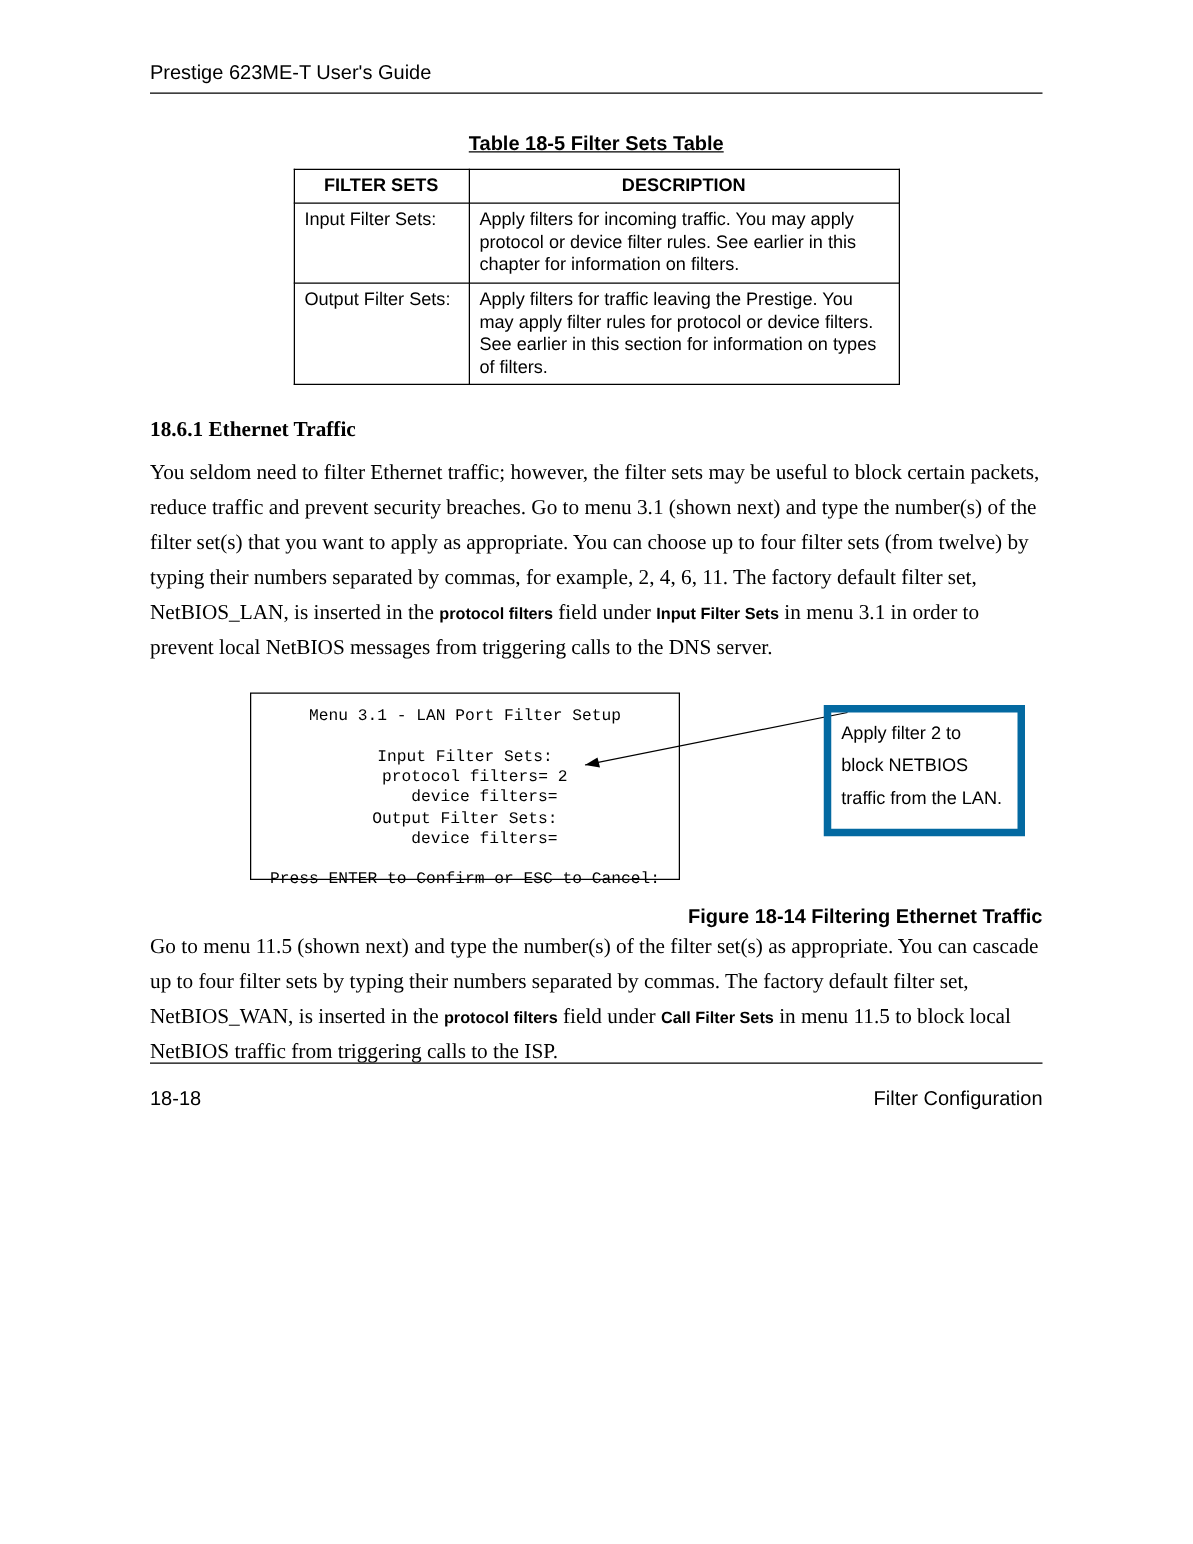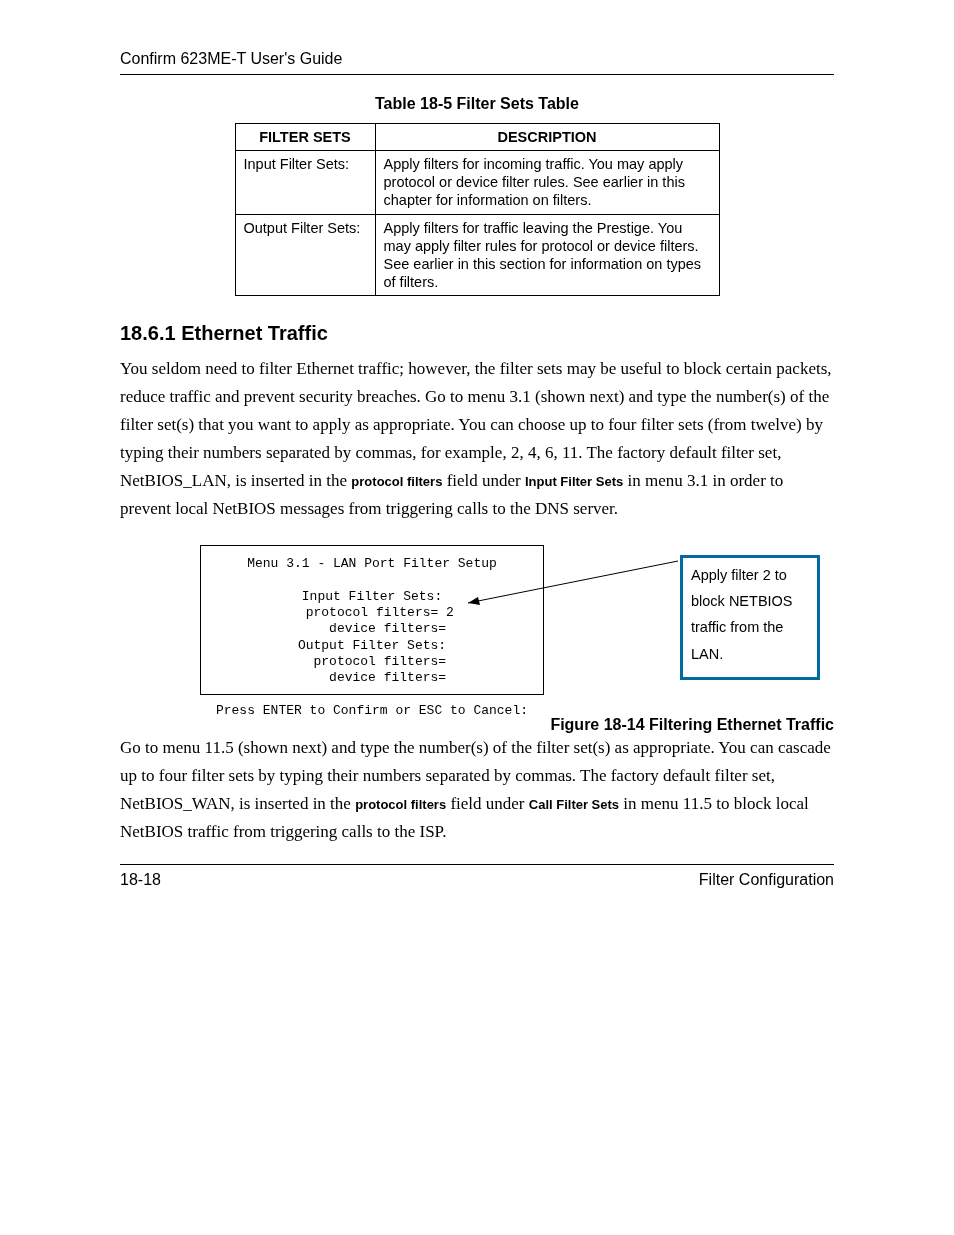--- a/index.html
+++ b/index.html
@@ -16,47 +16,48 @@
     position: relative;
     padding: 50px 120px 0 120px;
   }
   .header-area {
     padding-bottom: 6px;
     border-bottom: 1.5px solid #000;
     font-family: Arial, Helvetica, sans-serif;
     font-size: 16px;
   }
   .table-caption {
-    margin-top: 20px;
+    margin-top: 32px;
     text-align: center;
     font-family: Arial, Helvetica, sans-serif;
     font-weight: bold;
     font-size: 16px;
+    text-decoration: underline;
   }
   table.filter-sets {
     margin: 10px auto 0 auto;
     border-collapse: collapse;
     width: 485px;
   }
   table.filter-sets th, table.filter-sets td {
     border: 1px solid #000;
     font-family: Arial, Helvetica, sans-serif;
     vertical-align: top;
     padding: 4px 8px;
     font-size: 14.5px;
     line-height: 1.25;
   }
   table.filter-sets th {
     text-align: center;
     font-weight: bold;
   }
   table.filter-sets th.col1 { width: 140px; }
   h3.section {
-    font-family: Liberation Sans, sans-serif;
-    font-size: 20px;
+    font-family: Liberation Serif, serif;
+    font-size: 17px;
     margin: 26px 0 10px 0;
   }
   .body-para {
     font-size: 17px;
     line-height: 1.65;
     margin: 0 0 4px 0;
   }
   .body-para strong { font-family: Arial, Helvetica, sans-serif; font-weight: bold; font-size: 13px;}
   .figure-wrap {
     position: relative;
@@ -73,22 +74,22 @@
     font-family: "Courier New", Courier, monospace;
     font-size: 13px;
     line-height: 1.25;
     text-align: center;
     padding-top: 10px;
   }
   .terminal-box .line { white-space: pre; }
   .callout-box {
     position: absolute;
     right: 0; top: 10px;
-    width: 140px;
-    border: 3px solid #0369a1;
+    width: 161px;
+    border: 6px solid #0369a1;
     font-family: Arial, Helvetica, sans-serif;
     font-size: 14.5px;
     line-height: 1.8;
     padding: 4px 8px 10px 8px;
   }
   svg.arrow {
     position: absolute;
     left: 268px;
     top: 10px;
     width: 215px;
@@ -100,34 +101,34 @@
     font-family: Arial, Helvetica, sans-serif;
     font-weight: bold;
     font-size: 16px;
     margin-top: 16px;
   }
   .footer-area {
     position: absolute;
     left: 120px; right: 120px;
     bottom: 346px;
     border-top: 1.5px solid #000;
-    padding-top: 6px;
+    padding-top: 20px;
     font-family: Arial, Helvetica, sans-serif;
     font-size: 16px;
     display: flex;
     justify-content: space-between;
   }
 </style>
 </head>
 <body>
 
 <div class="page">
 
   <div class="header-area">
-    <span>Confirm 623ME-T User's Guide</span>
+    <span>Prestige 623ME-T User's Guide</span>
   </div>
 
   <div class="table-caption">Table 18-5 Filter Sets Table</div>
 
   <table class="filter-sets">
     <tbody>
         <tr>
       <th class="col1">FILTER SETS</th>
       <th>DESCRIPTION</th>
     </tr>
@@ -149,21 +150,20 @@
   </p>
 
   <div class="figure-wrap">
     <div class="terminal-box">
       <div class="line">Menu 3.1 - LAN Port Filter Setup</div>
       <div class="line">&nbsp;</div>
       <div class="line">Input Filter Sets:</div>
       <div class="line">  protocol filters= 2</div>
       <div class="line">    device filters=</div>
       <div class="line">Output Filter Sets:</div>
-      <div class="line">  protocol filters=</div>
       <div class="line">    device filters=</div>
       <div class="line">&nbsp;</div>
       <div class="line">Press ENTER to Confirm or ESC to Cancel:</div>
     </div>
 
     <svg class="arrow" viewBox="0 0 215 50">
       <line x1="0" y1="48" x2="210" y2="6" stroke="#000" stroke-width="1"></line>
       <polygon points="0,48 10,42 12,50" fill="#000"></polygon>
     </svg>
 

